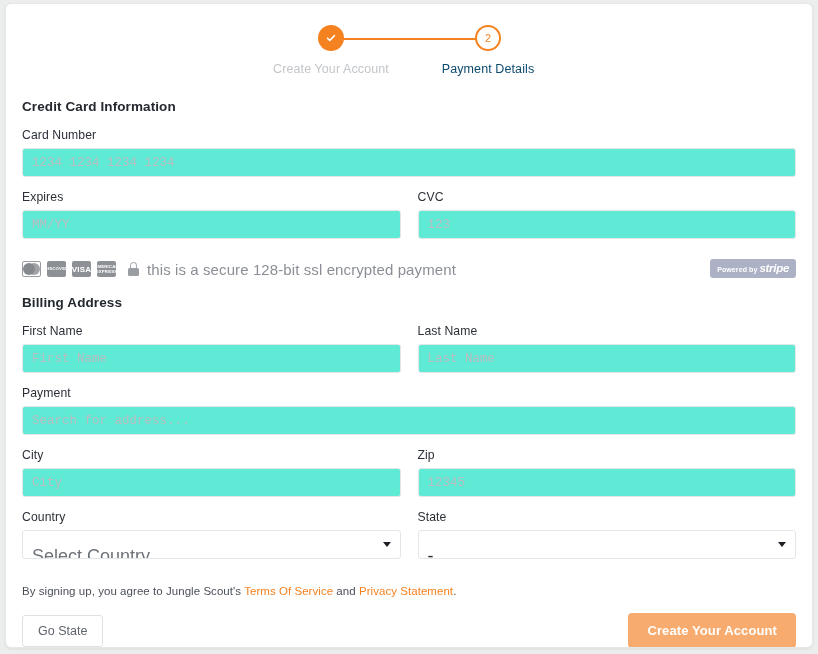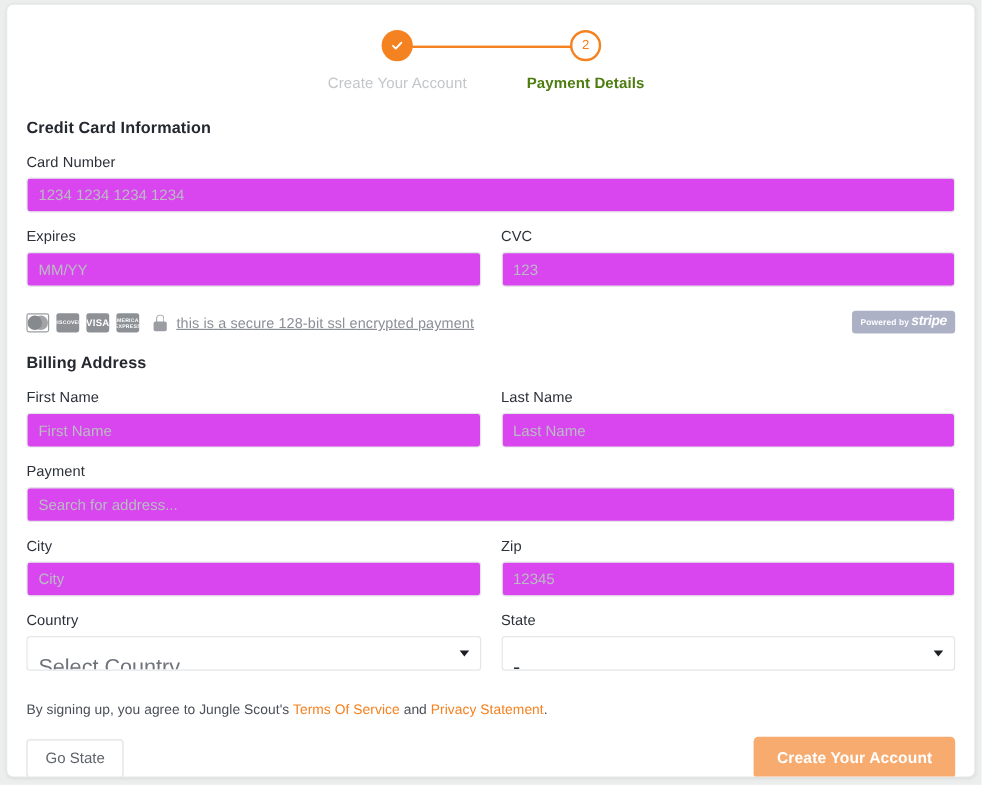--- a/index.html
+++ b/index.html
@@ -70,21 +70,21 @@
     border: 2px solid #f58220;
     color: #f58220;
     font-weight: normal;
   }
   .step-label {
     margin-top: 11px;
     font-size: 12.5px;
     letter-spacing: 0.1px;
   }
   .label-done { color: #c3c6c9; }
-  .label-current { color: #4d7c0f; font-weight: bold; }
+  .label-current { color: #0c4a6e; font-weight: normal; }
 
   
   .body {
     padding: 0 16px;
   }
   .section-title {
     font-size: 13.5px;
     font-weight: bold;
     color: #24282f;
     margin: 14px 0 14px 0;
@@ -101,22 +101,22 @@
     display: flex;
     gap: 17px;
   }
   .row > .field { flex: 1 1 0; min-width: 0; }
 
   .input {
     width: 100%;
     height: 29px;
     border: 1px solid #e4e6e8;
     border-radius: 3px;
-    background: #d946ef;
-    font-family: Liberation Sans, sans-serif;
+    background: #5eead4;
+    font-family: Liberation Mono, monospace;
     font-size: 12.5px;
     color: #2c3038;
     padding: 0 9px;
     outline: none;
   }
   .input::placeholder { color: #b9bcc1; }
 
   .select-wrap { position: relative; }
   .select {
     width: 100%;
@@ -199,24 +199,23 @@
     border-radius: 4px 4px 0 0;
   }
   .lock .bodyb {
     position: absolute;
     left: 0; bottom: 0;
     width: 11px; height: 8px;
     background: #9a9ea3;
     border-radius: 1.5px;
   }
   .secure-text {
-    font-size: 12px;
+    font-size: 15px;
     color: #8b8f95;
     letter-spacing: 0.1px;
-    text-decoration: underline;
   }
   .stripe-badge {
     position: absolute;
     right: 0;
     top: 2px;
     background: #adb1c6;
     color: #ffffff;
     border-radius: 3px;
     padding: 3px 7px 4px 7px;
     display: flex;

